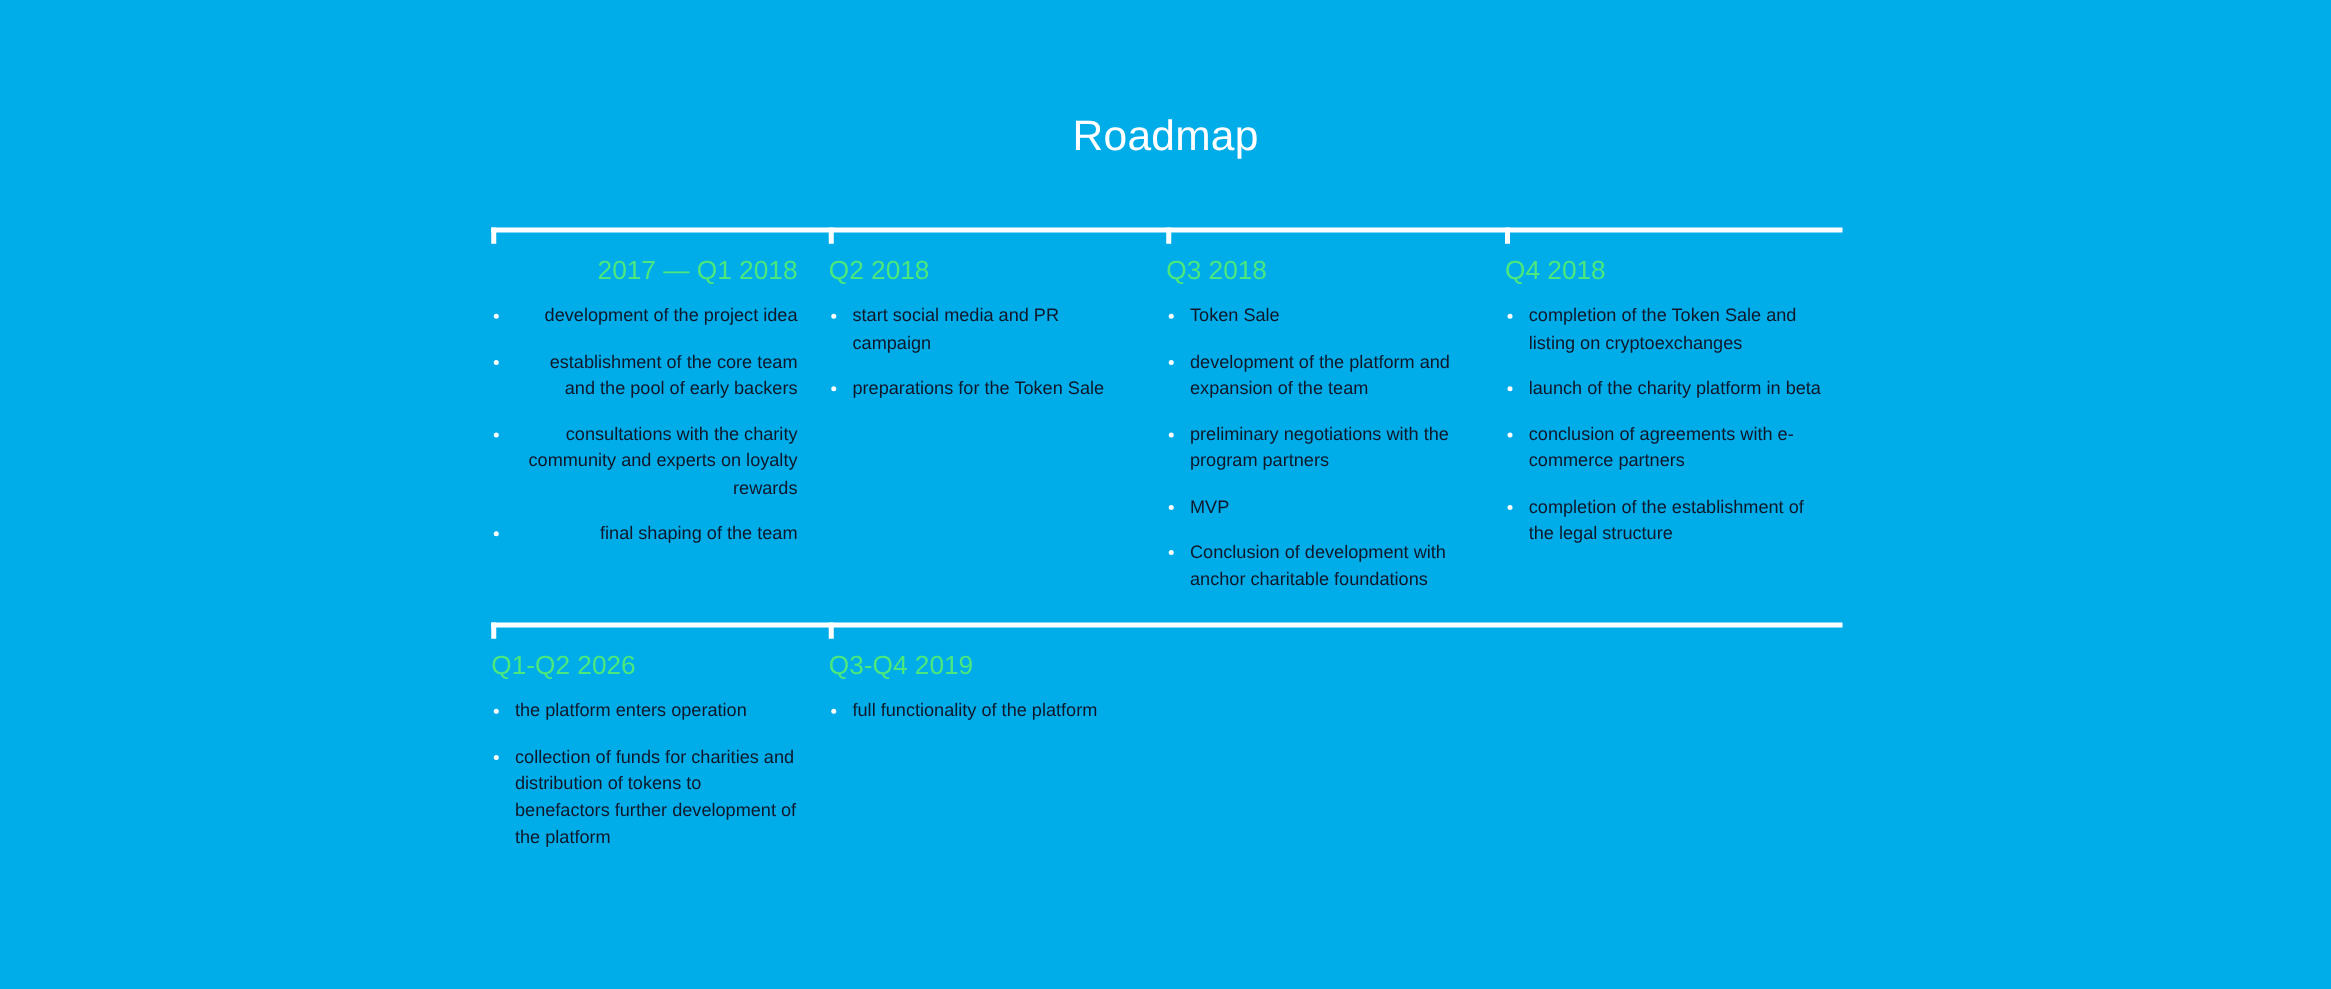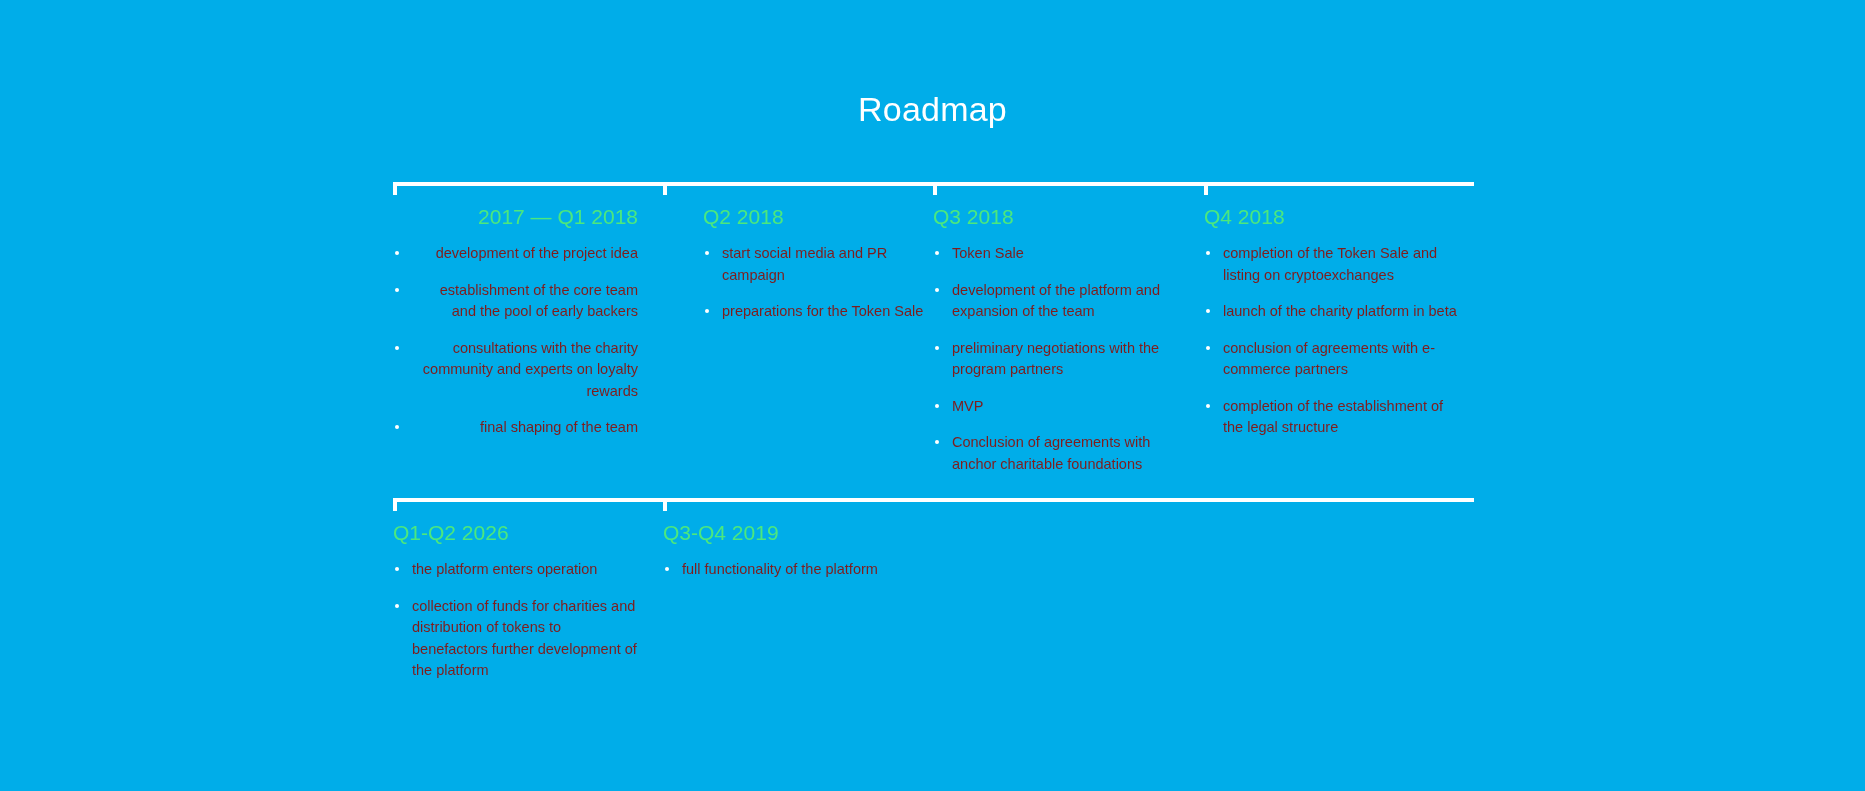--- a/index.html
+++ b/index.html
@@ -81,21 +81,21 @@
     white-space: nowrap;
   }
 
   ul.bullets {
     list-style: none;
     margin: 0;
     padding: 0;
   }
   ul.bullets li {
     position: relative;
-    color: #7f1d1d;
+    color: #0f172a;
     font-size: 14.5px;
     line-height: 21.5px;
     padding-left: 19px;
     margin-bottom: 15px;
   }
   ul.bullets li:last-child { margin-bottom: 0; }
   ul.bullets li .dot {
     position: absolute;
     left: 2px;
     top: 8px;
@@ -126,36 +126,36 @@
       <div class="col" style="left:0px;text-align:right;">
         <div class="col-title">2017 — Q1 2018</div>
         <ul class="bullets">
           <li><span class="dot"></span><span>development of the project idea</span></li>
           <li><span class="dot"></span><span>establishment of the core team and the pool of early backers</span></li>
           <li><span class="dot"></span><span>consultations with the charity community and experts on loyalty rewards</span></li>
           <li><span class="dot"></span><span>final shaping of the team</span></li>
         </ul>
       </div>
 
-      <div class="col" style="left:270px;margin-left:40px;">
+      <div class="col" style="left:270px;">
         <div class="col-title">Q2 2018</div>
         <ul class="bullets">
           <li><span class="dot"></span><span>start social media and PR campaign</span></li>
           <li><span class="dot"></span><span>preparations for the Token Sale</span></li>
         </ul>
       </div>
 
       <div class="col" style="left:540px;">
         <div class="col-title">Q3 2018</div>
         <ul class="bullets">
           <li><span class="dot"></span><span>Token Sale</span></li>
           <li><span class="dot"></span><span>development of the platform and expansion of the team</span></li>
           <li><span class="dot"></span><span>preliminary negotiations with the program partners</span></li>
           <li><span class="dot"></span><span>MVP</span></li>
-          <li><span class="dot"></span><span>Conclusion of agreements with anchor charitable foundations</span></li>
+          <li><span class="dot"></span><span>Conclusion of development with anchor charitable foundations</span></li>
         </ul>
       </div>
 
       <div class="col" style="left:811px; width:255px;">
         <div class="col-title">Q4 2018</div>
         <ul class="bullets">
           <li><span class="dot"></span><span>completion of the Token Sale and listing on cryptoexchanges</span></li>
           <li><span class="dot"></span><span>launch of the charity platform in beta</span></li>
           <li><span class="dot"></span><span>conclusion of agreements with e-commerce partners</span></li>
           <li><span class="dot"></span><span>completion of the establishment of the legal structure</span></li>

